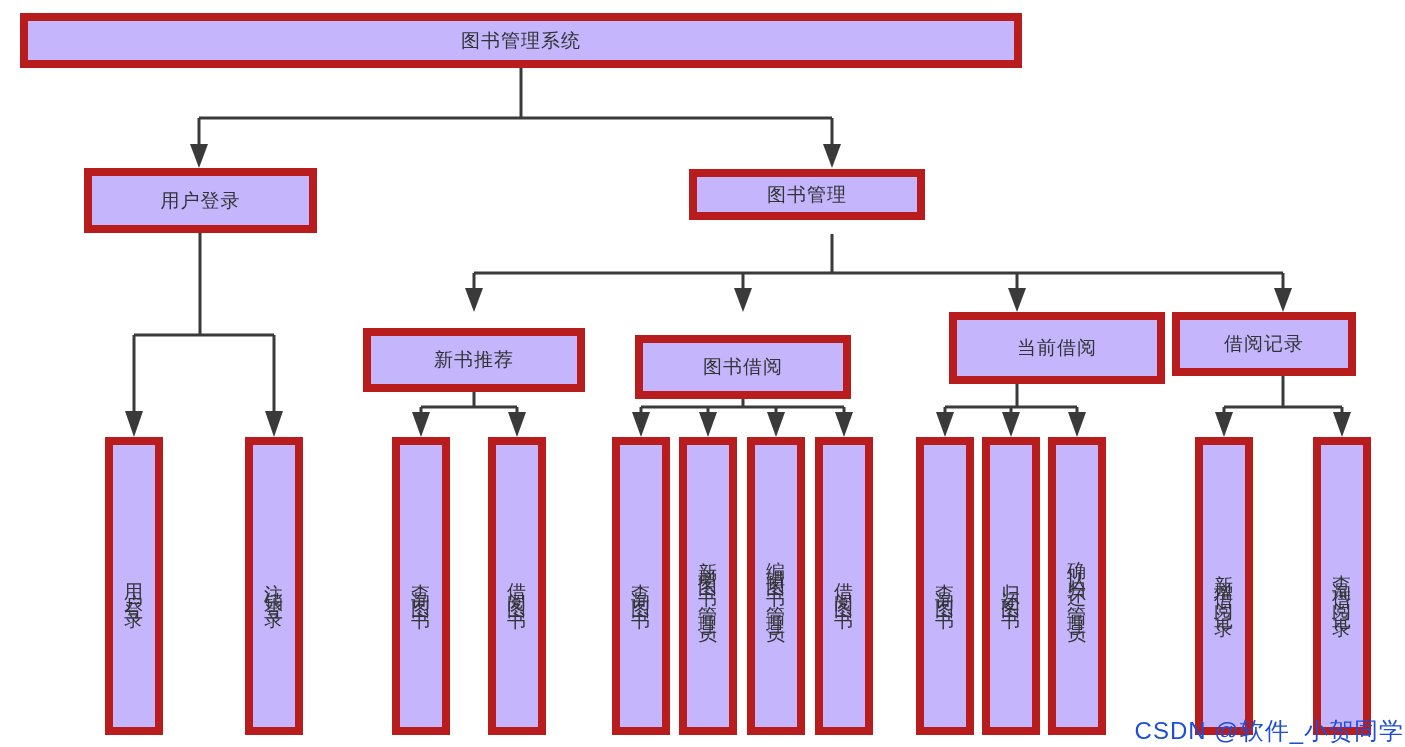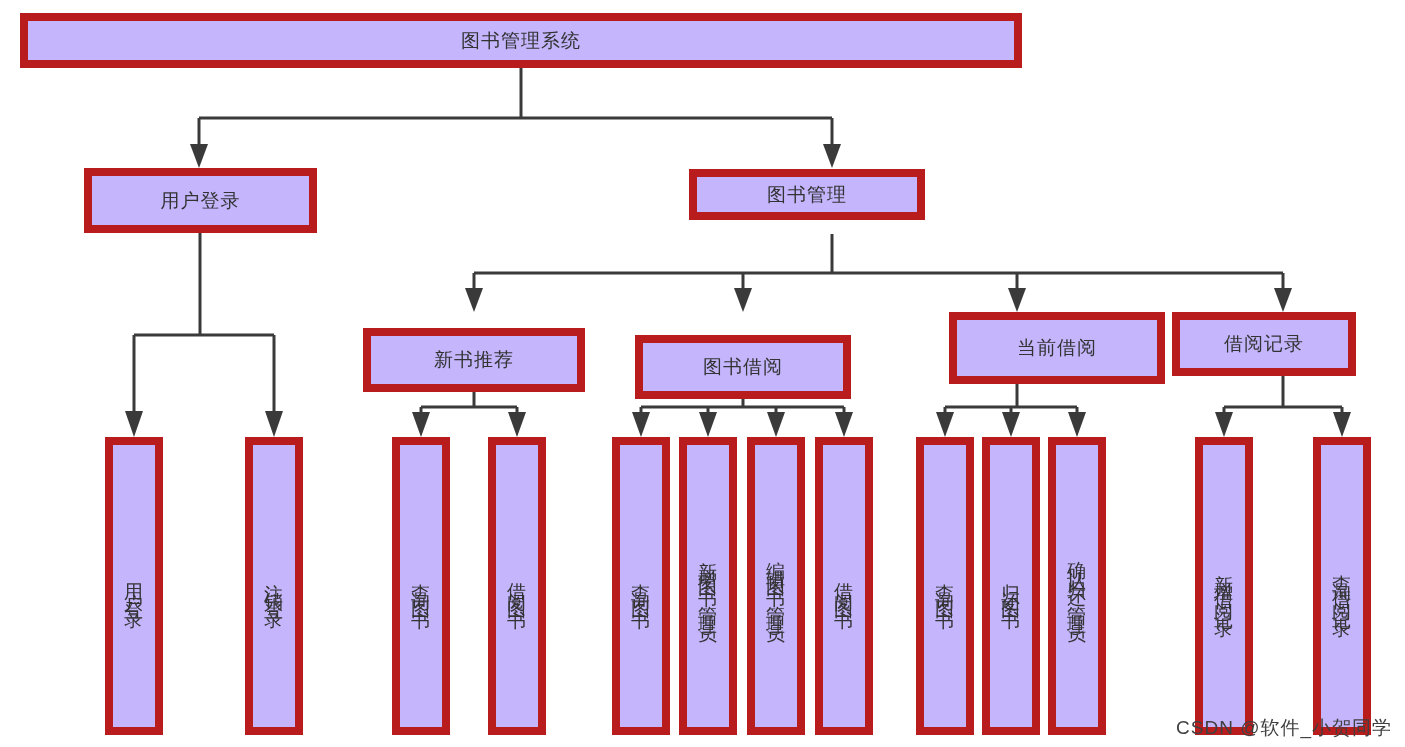--- a/index.html
+++ b/index.html
@@ -32,25 +32,25 @@
   .leaf span {
     writing-mode: vertical-rl;
     text-orientation: mixed;
     letter-spacing: 9px;
     line-height: 1;
     font-size: 19px;
     color: #333333;
   }
   .watermark {
     position: absolute;
-    right: 13px;
+    right: 1px;
     top: 715px;
-    font-size: 19px;
+    font-size: 24px;
     letter-spacing: 1px;
-    color: #404040;
+    color: #1d4ed8;
     white-space: nowrap;
   }
   svg line { stroke: #3a3a3a; stroke-width: 3; }
   svg polygon { fill: #3a3a3a; }
 </style>
 </head>
 <body>
 
 <div id="stage">
 

